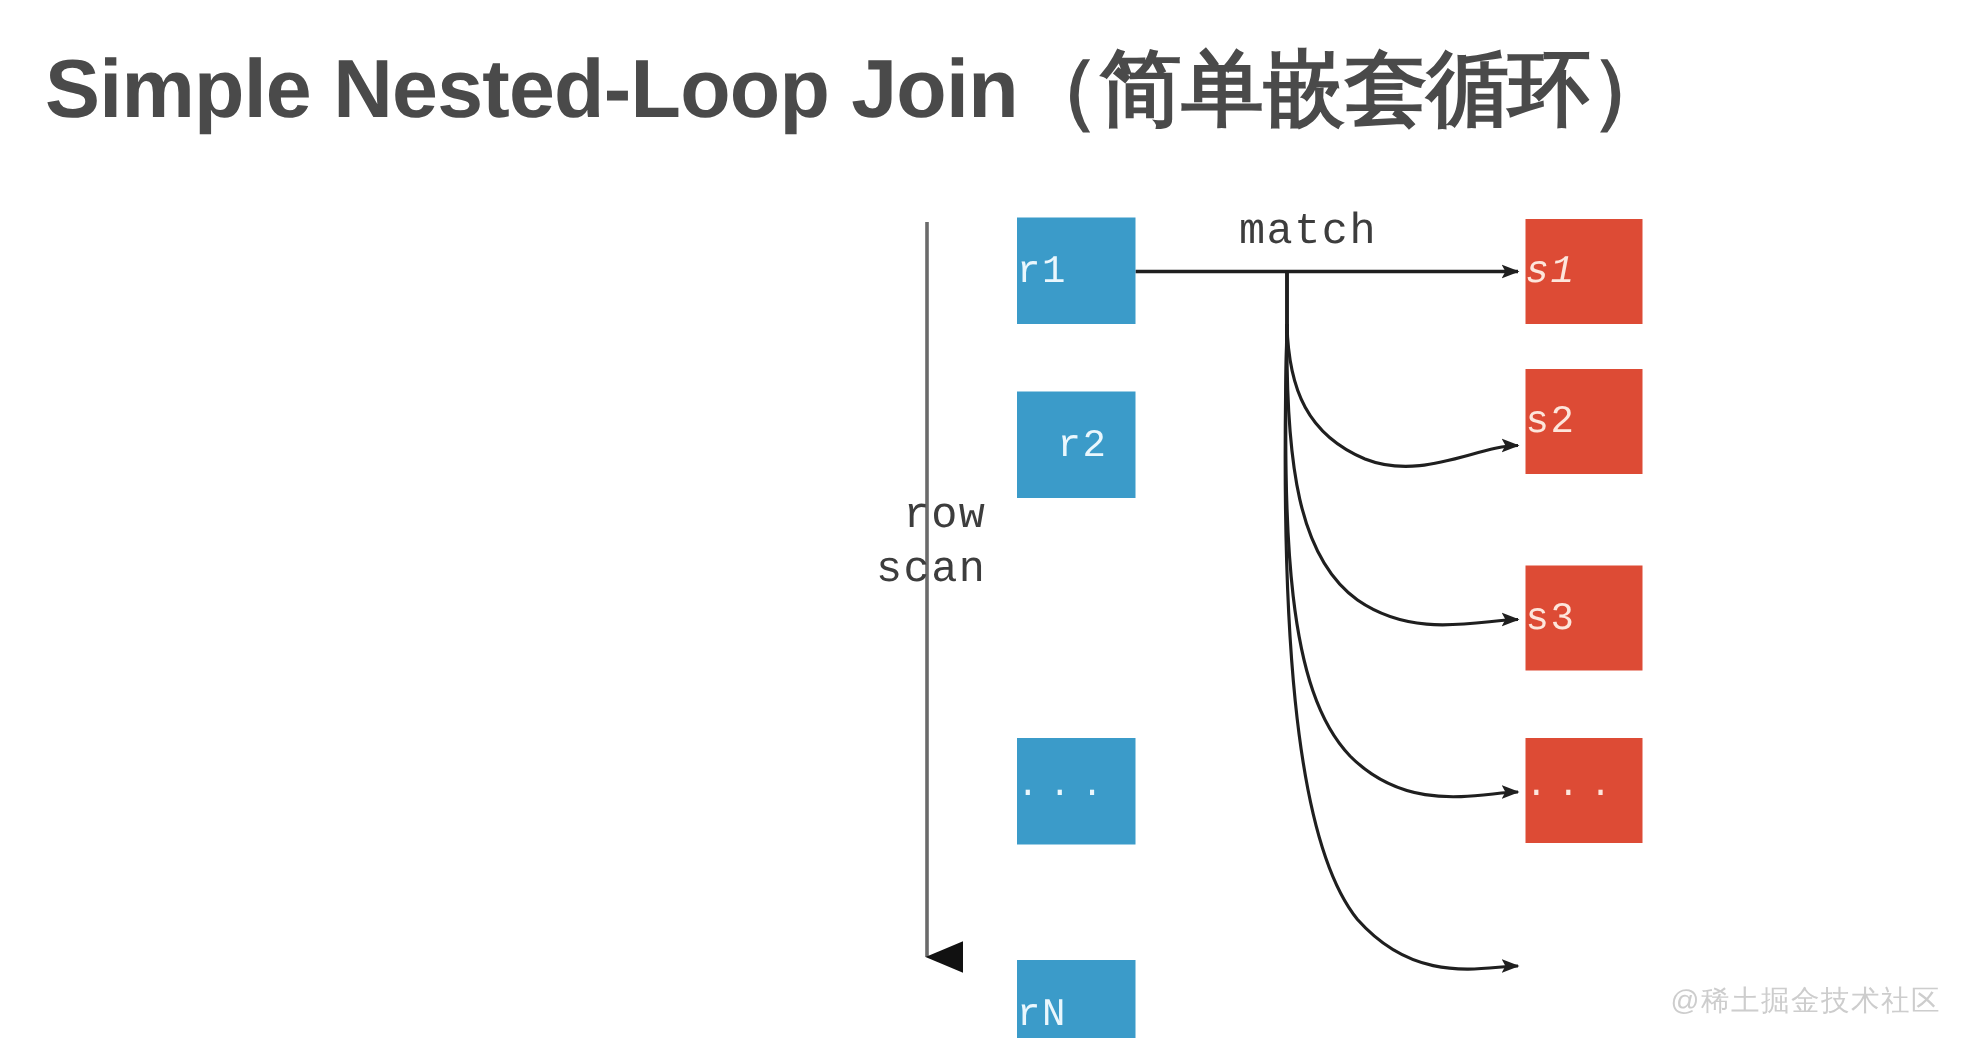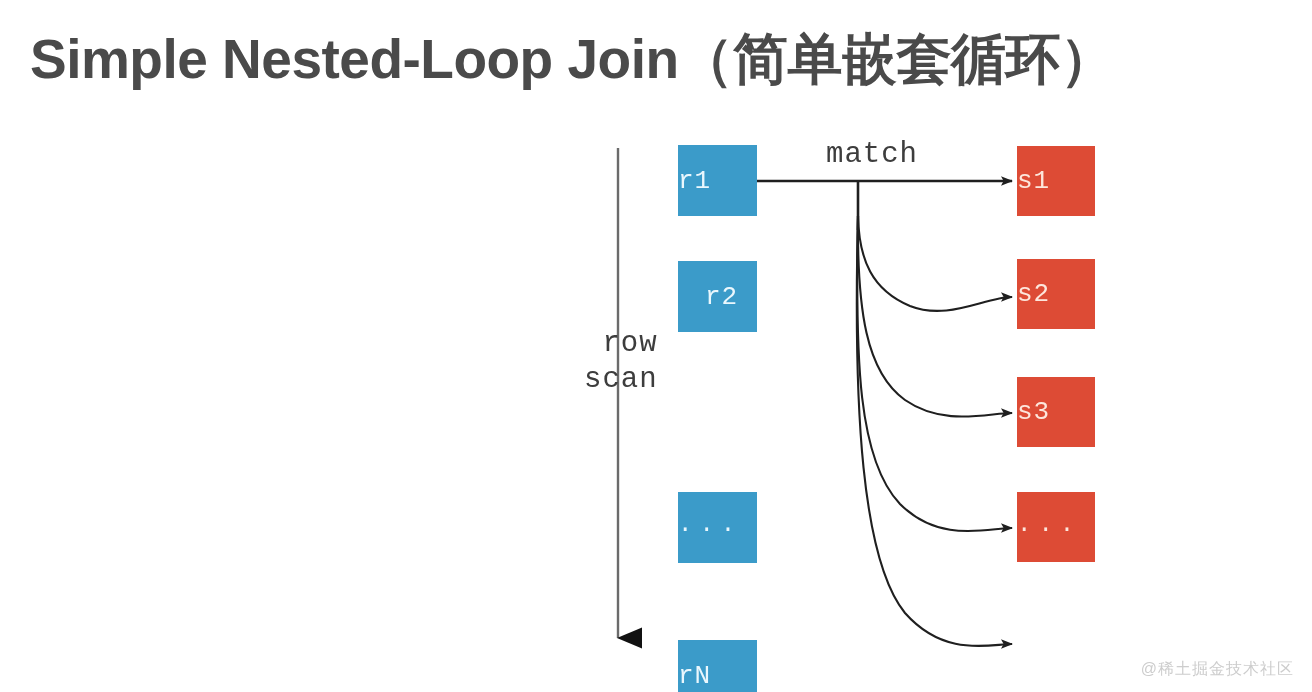--- a/index.html
+++ b/index.html
@@ -106,21 +106,21 @@
     text-align: right;
   }
   #rowscan-label .ln { display: block; }
 
   
   #watermark {
     position: absolute;
     right: 18px;
     bottom: 12px;
     font-family: "Liberation Sans", sans-serif;
-    font-size: 16px;
+    font-size: 19px;
     color: #cdcdcd;
     white-space: nowrap;
     letter-spacing: 1px;
   }
 </style>
 </head>
 <body>
 
 <div id="slide">
 
@@ -156,24 +156,24 @@
     <div class="node-box left" style="left:678px; top:151px;padding-left:27px;">
       <span>r2</span>
     </div>
     <div class="node-box left" style="left:678px; top:382px;">
       <span class="ellipsis">...</span>
     </div>
     <div class="node-box left" style="left:678px; top:498px;margin-top:32px;">
       <span>rN</span>
     </div>
 
-    <div class="node-box right" style="left:1017px; top:36px;">
+    <div class="node-box right" style="left:1017px; top:36px;font-style:italic;">
       <span>s1</span>
     </div>
-    <div class="node-box right" style="left:1017px; top:149px;">
+    <div class="node-box right" style="left:1017px; top:136px;">
       <span>s2</span>
     </div>
     <div class="node-box right" style="left:1017px; top:267px;">
       <span>s3</span>
     </div>
     <div class="node-box right" style="left:1017px; top:382px;">
       <span class="ellipsis">...</span>
     </div>
 
     <div class="mono-label" id="match-label">match</div>

